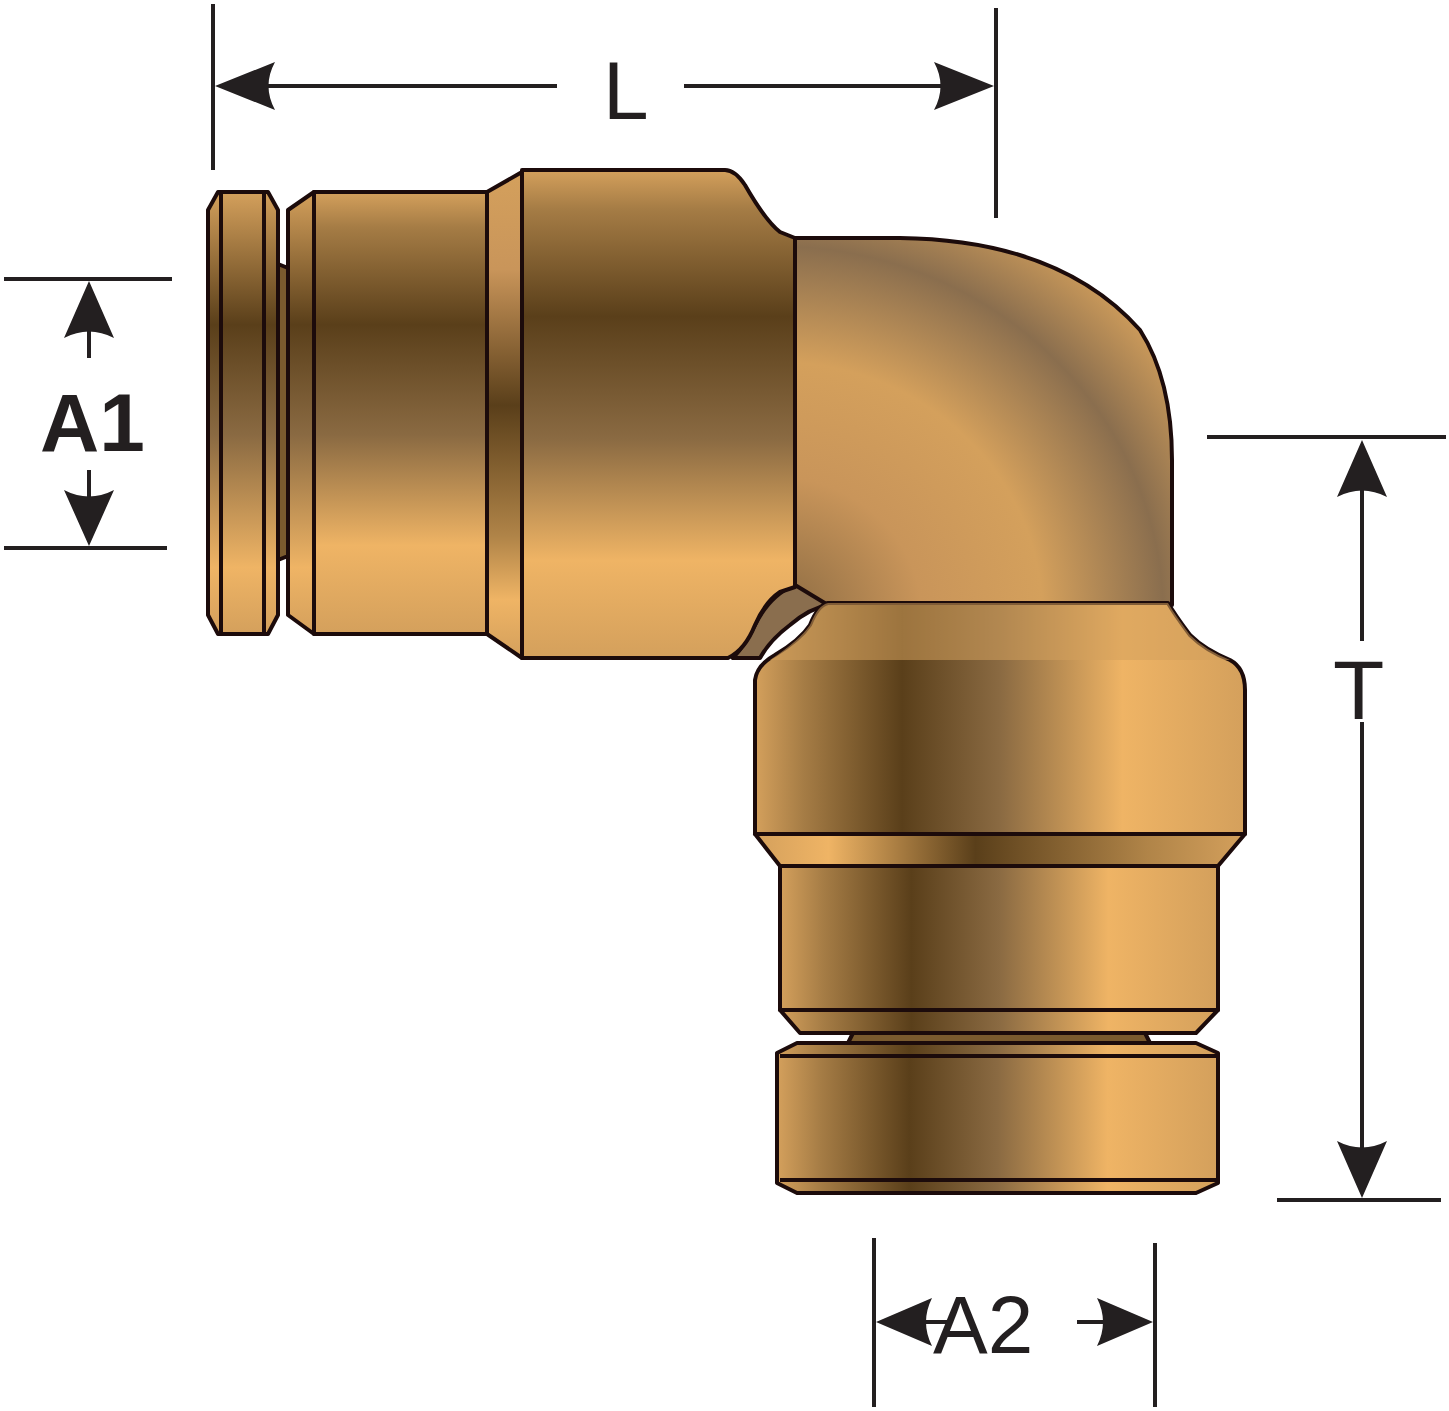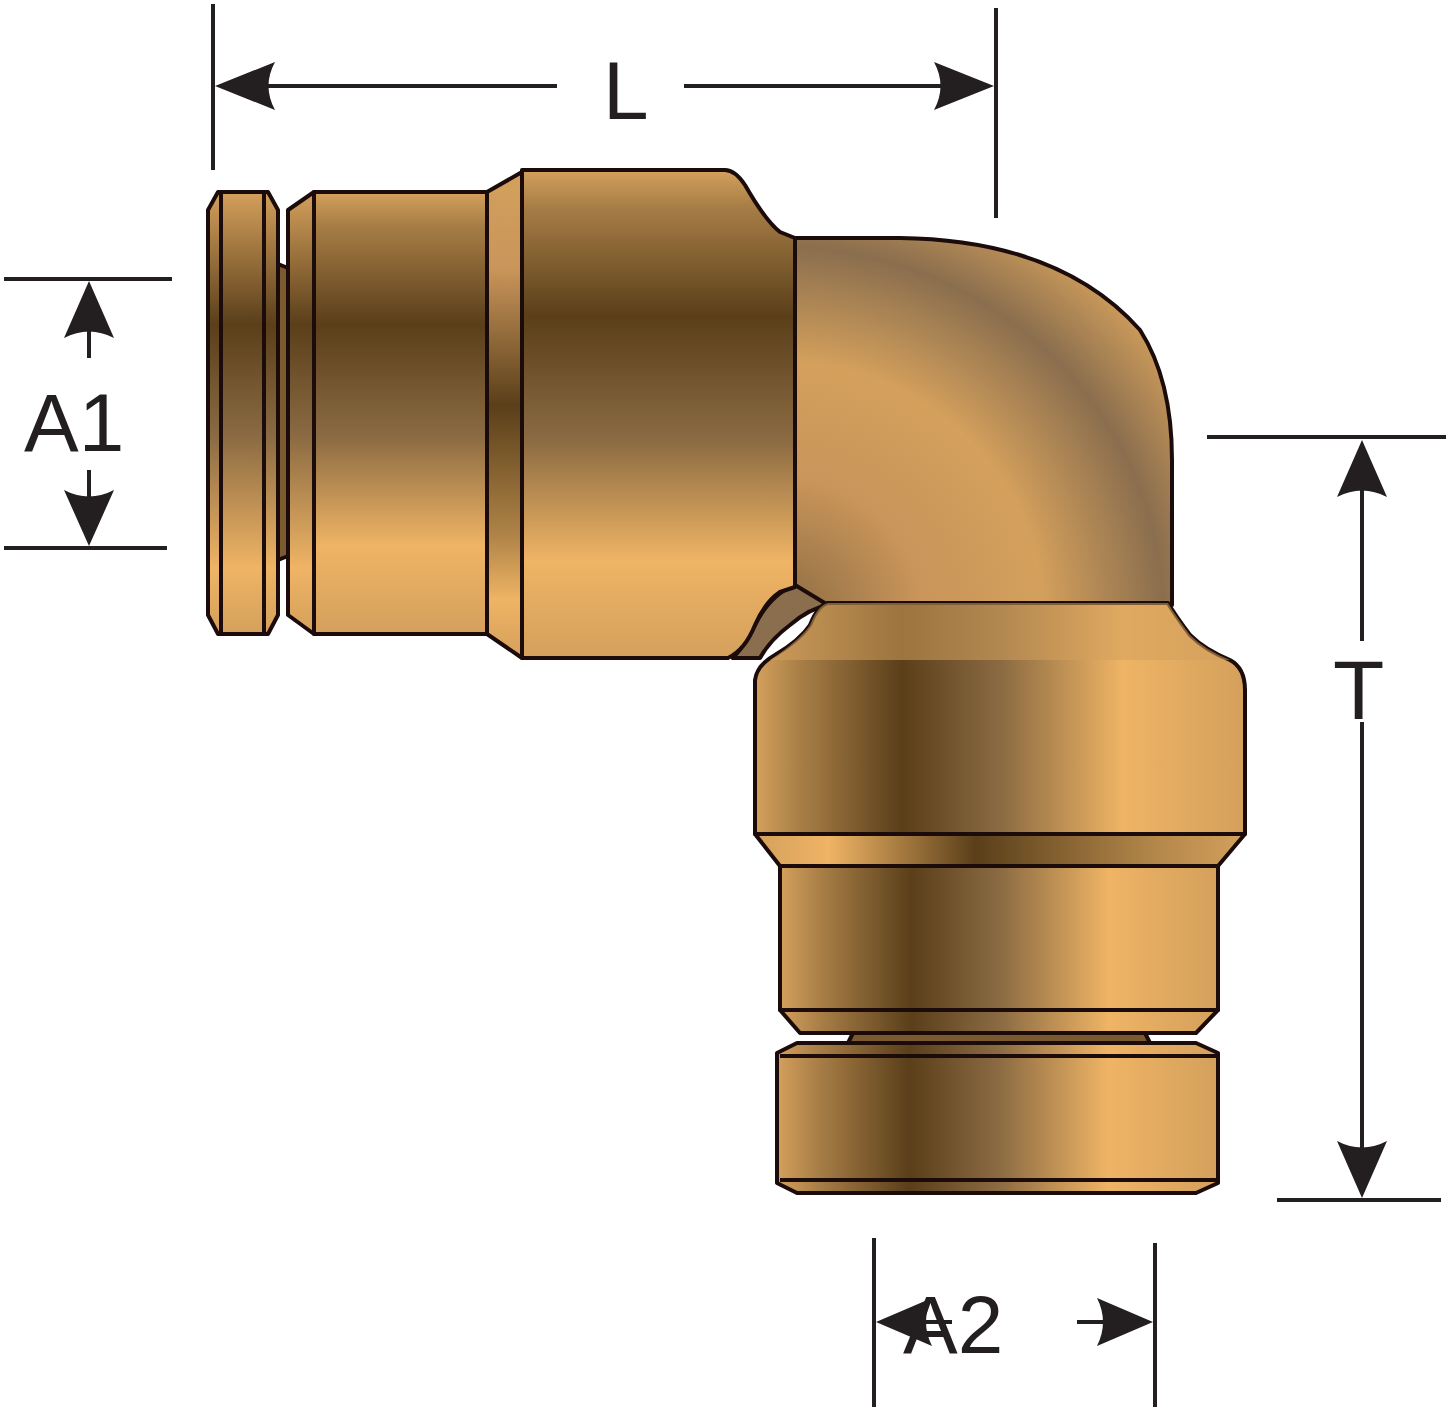--- a/index.html
+++ b/index.html
@@ -136,15 +136,15 @@
       <line x1="1155" y1="1243" x2="1155" y2="1407"></line>
       <line x1="920" y1="1322" x2="952" y2="1322"></line>
       <line x1="1077" y1="1322" x2="1110" y2="1322"></line>
       <path d="M 876 1322 L 932 1298 Q 920 1322 932 1346 Z" stroke="none"></path>
       <path d="M 1153 1322 L 1097 1298 Q 1109 1322 1097 1346 Z" stroke="none"></path>
     </g>
   </g>
 </svg>
 
 <div class="dim-label" style="left:603px; top:50px;">L</div>
-<div class="dim-label" style="left:24px; top:382px;">A1</div>
+<div class="dim-label" style="left:40px; top:382px;font-weight:bold;">A1</div>
 <div class="dim-label" style="left:1333px; top:648px; font-size:84px;">T</div>
-<div class="dim-label" style="left:903px; top:1284px;">A2</div>
+<div class="dim-label" style="left:933px; top:1284px;">A2</div>
 
 </body></html>

